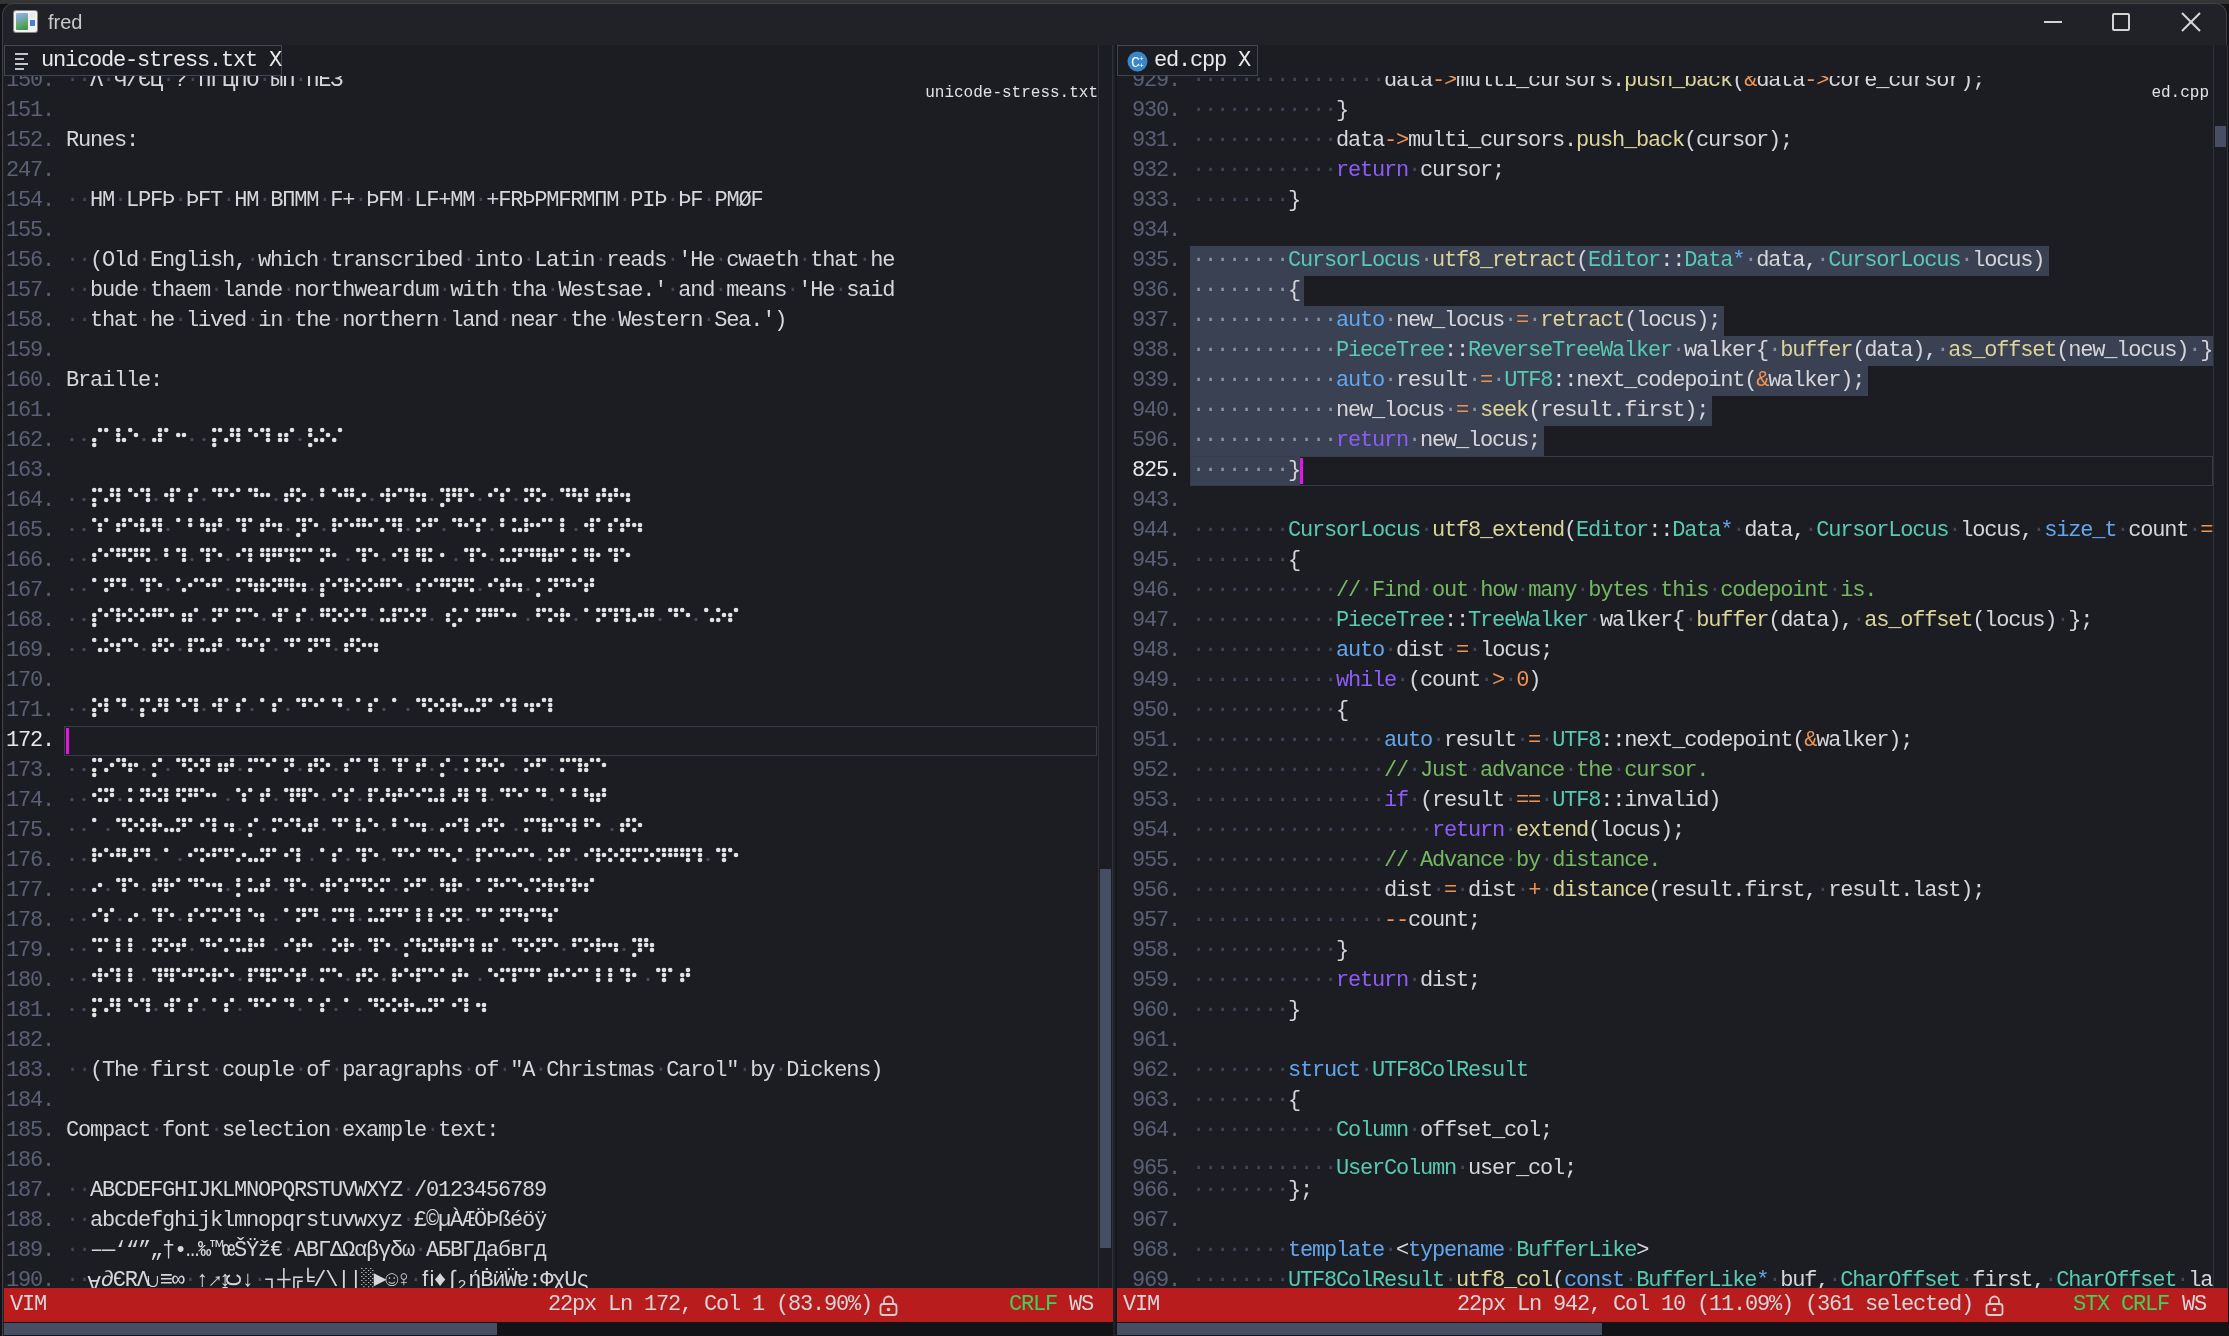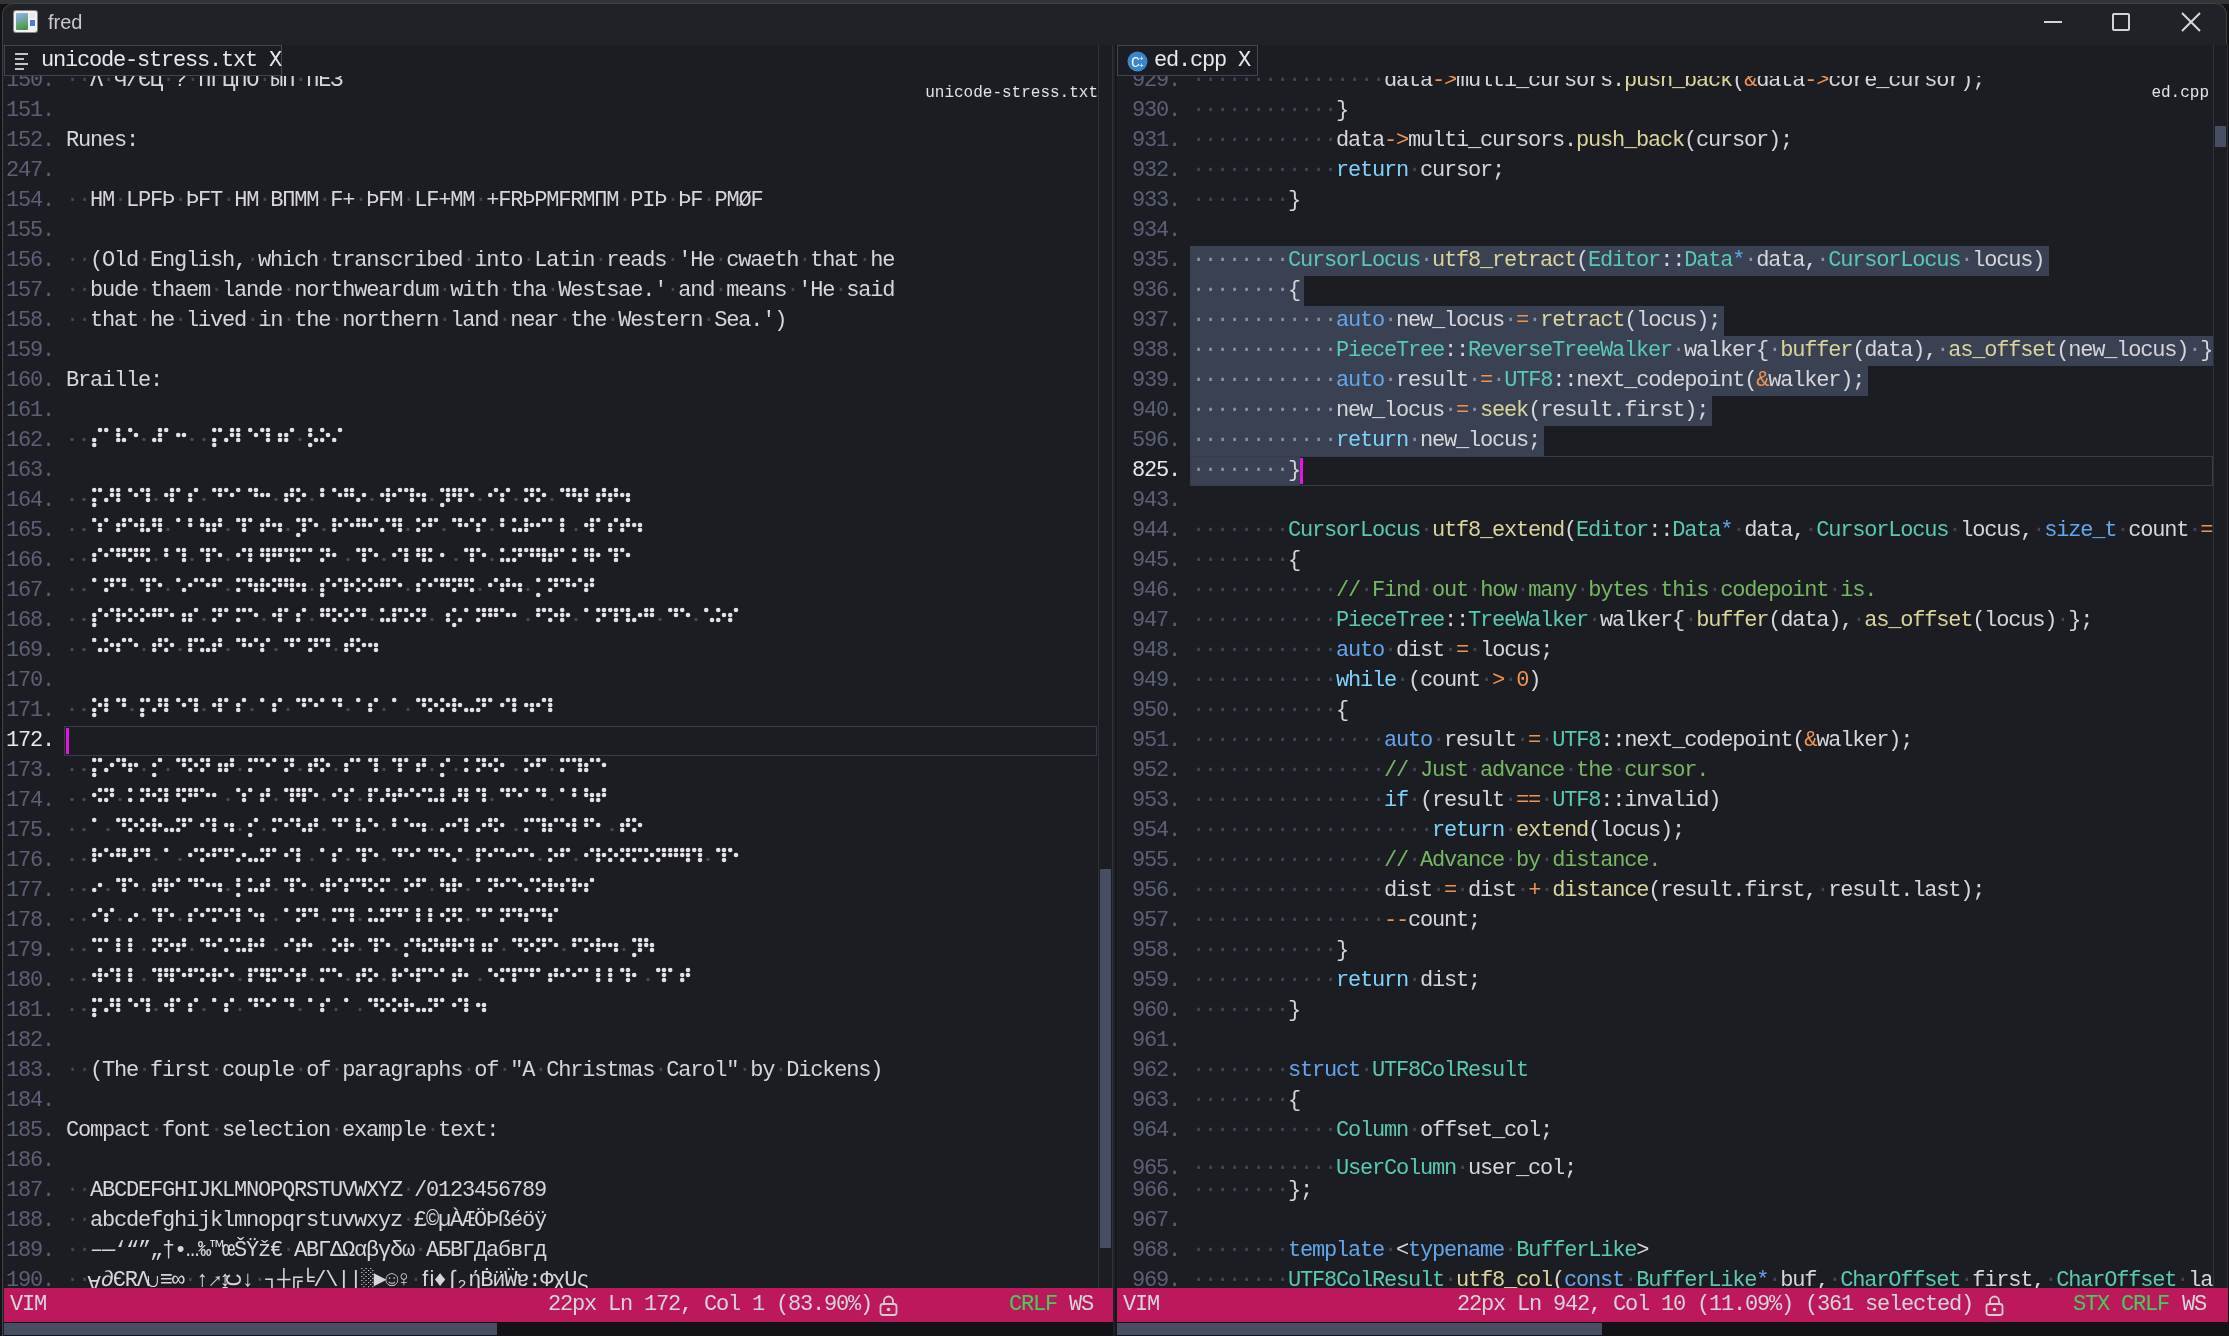--- a/index.html
+++ b/index.html
@@ -23,35 +23,35 @@
 .tabt{position:absolute;top:0;height:30px;color:#e9e9e9}
 .clip{position:absolute;left:0;top:31px;height:1212px;overflow:hidden;width:100%}
 .l{position:absolute;height:30px}
 #lp .l{left:2px}
 #rp .l{left:15px}
 .g{color:#5b6076}
 .gc{color:#e8e8e8}
 i{font-style:normal;color:#41465a}
 .s i{color:#8a92a5}
 b{font-weight:normal}
-.o{color:#ef9352}.k{color:#62a6ee}.t{color:#58cab2}.m{color:#7dd3fc}.f{color:#dbd59b}.c{color:#74b861}
+.o{color:#ef9352}.k{color:#62a6ee}.t{color:#58cab2}.m{color:#8b5cf6}.f{color:#dbd59b}.c{color:#74b861}
 .selr{position:absolute;height:30px;background:#3a4152}
 .curl{position:absolute;height:30px;border:1px solid #383c48}
 .caret{position:absolute;width:3px;height:26px;background:#e513e5}
 .bw{position:absolute;left:62px;height:30px}
 .br{position:absolute;left:0;top:0;height:30px}
 .fname{position:absolute;top:39px;color:#e2e2e4;text-align:right}
 u{text-decoration:none;display:inline-block;width:10.8px;letter-spacing:0}
 .r1{transform:rotate(180deg)}
 .r2{transform:rotate(-45deg)}
 .r3{transform:rotate(-90deg)}
 .s2{font-size:15px;vertical-align:-4px;width:10.8px}
 .vtrack{position:absolute;top:0;bottom:34px;width:15px;border-left:1px solid #2d313c;border-right:1px solid #2d313c}
 .vthumb{position:absolute;left:1px;right:1px;background:#454e63}
-.status{position:absolute;left:0;right:0;bottom:14px;height:34px;background:#be185d}
+.status{position:absolute;left:0;right:0;bottom:14px;height:34px;background:#b91c1c}
 .st{position:absolute;top:2px}
 .grn{color:#3fd158}
 .hscroll{position:absolute;left:0;right:0;bottom:0;height:14px;background:#121217}
 .hthumb{position:absolute;top:1px;height:12px;background:#454e63}
 </style></head><body>
 <div class="strip"></div>
 <div id="win"></div>
 <div id="appic">
     <div class="im"></div>
     <div class="b2"></div>

